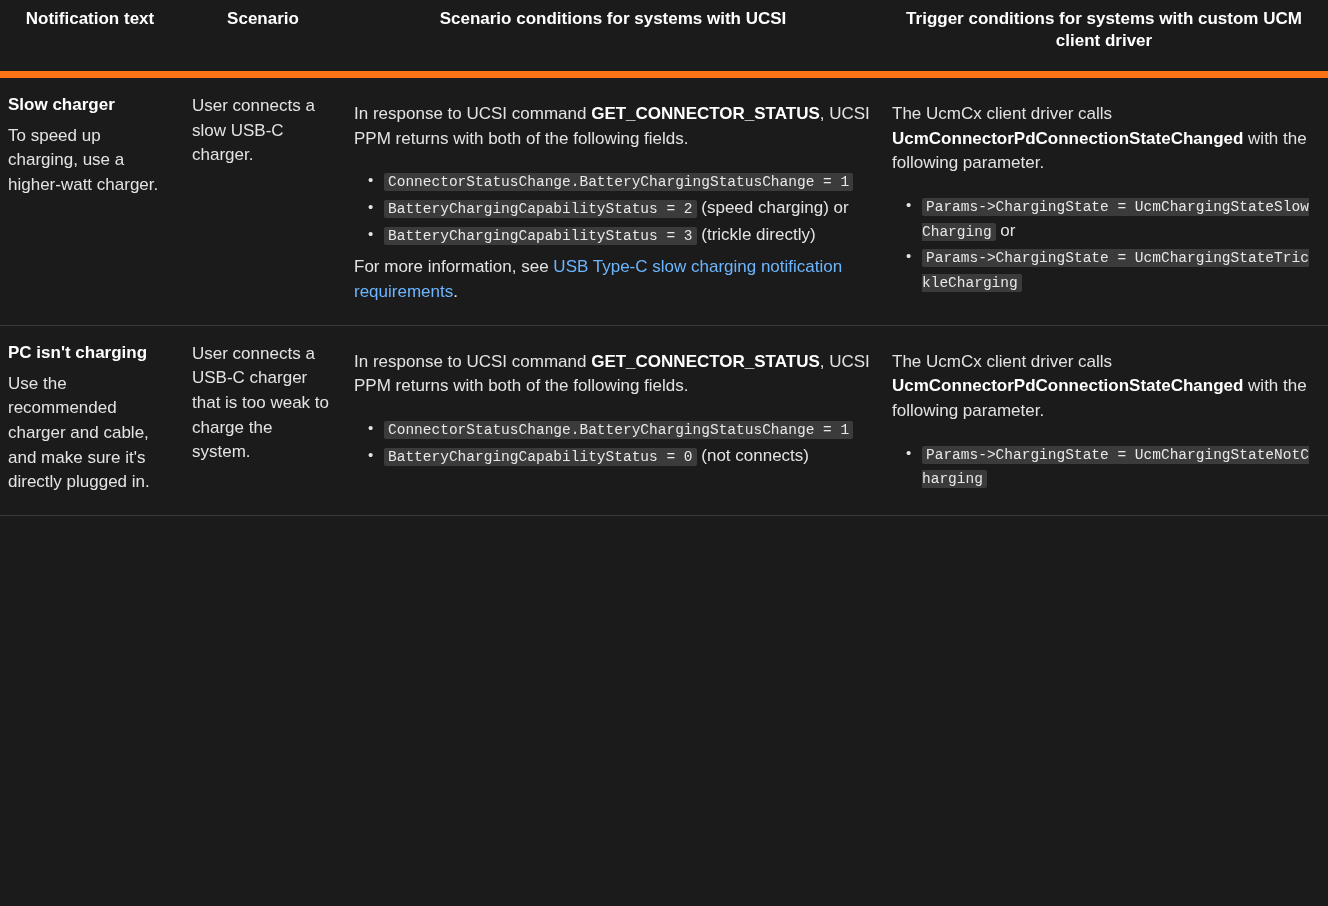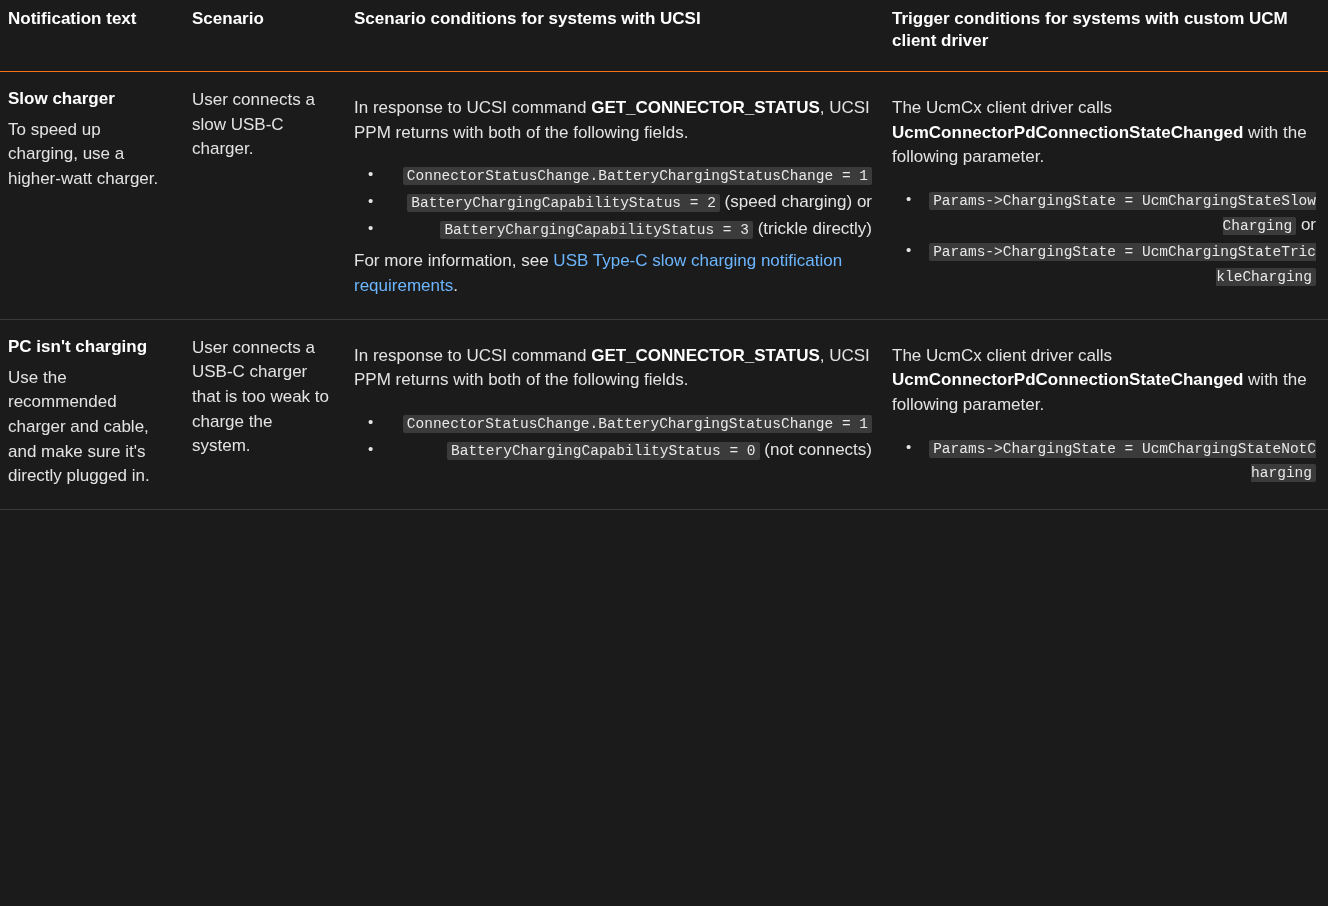--- a/index.html
+++ b/index.html
@@ -17,28 +17,28 @@
     width: 1328px;
     border-collapse: collapse;
     table-layout: fixed;
   }
   table.doc-table col.c1 { width: 184px; }
   table.doc-table col.c2 { width: 162px; }
   table.doc-table col.c3 { width: 538px; }
   table.doc-table col.c4 { width: 444px; }
 
   thead th {
-    text-align: left;
+    text-align: center;
     vertical-align: top;
     font-size: 17px;
     font-weight: bold;
     line-height: 1.32;
     color: #ffffff;
     padding: 8px 12px 18px 8px;
-    border-bottom: 1px solid #f97316;
+    border-bottom: 7px solid #f97316;
   }
   tbody td {
     vertical-align: top;
     font-size: 17px;
     line-height: 1.45;
     padding: 16px 12px 20px 8px;
     border-bottom: 1px solid #3a3a3a;
     color: #e3e3e3;
   }
   tbody td.first-col {
@@ -55,21 +55,20 @@
     font-weight: normal;
     color: #e3e3e3;
   }
   p.para {
     margin: 8px 0 0 0;
   }
   ul.bullets {
     margin: 18px 0 0 0;
     padding-left: 30px;
     list-style: none;
-    text-align: right;
   }
   ul.bullets li {
     position: relative;
     margin-bottom: 2px;
     line-height: 1.45;
   }
   ul.bullets li::before {
     content: "\2022";
     position: absolute;
     left: -16px;

